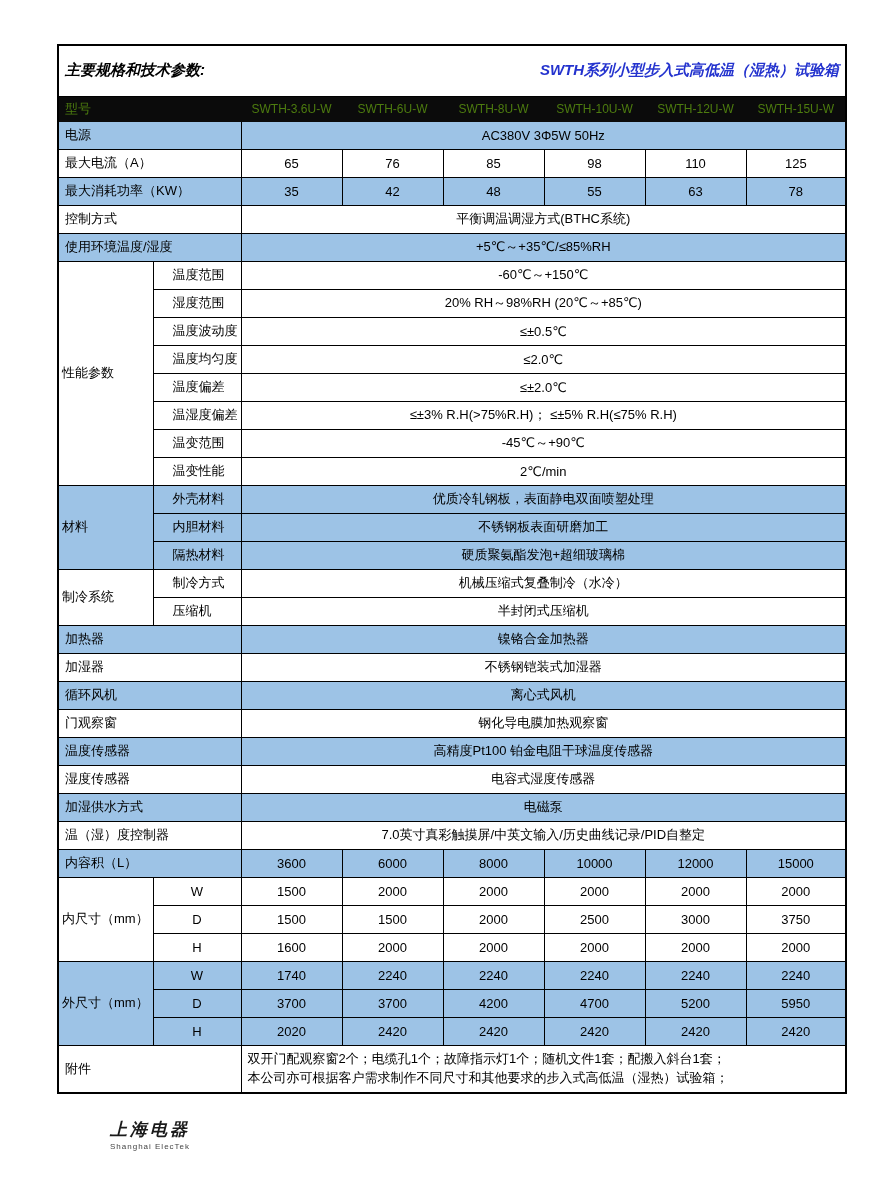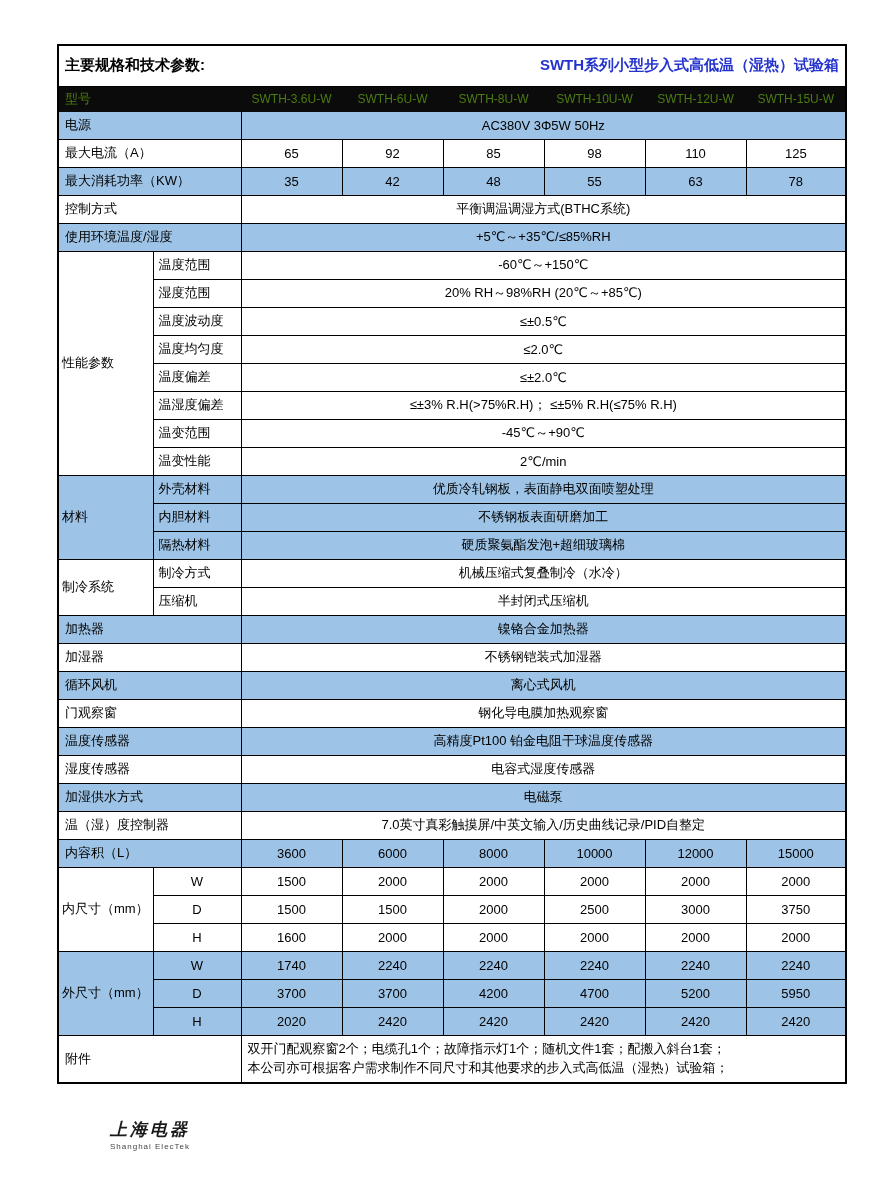--- a/index.html
+++ b/index.html
@@ -21,40 +21,40 @@
   td {
     border: 1px solid #000;
     font-size: 13px;
     text-align: center;
     vertical-align: middle;
     padding: 1px 3px;
     overflow: hidden;
     white-space: nowrap;
   }
   tr.r  { height: 28px; }
-  tr.r-title { height: 41px; }
+  tr.r-title { height: 51px; font-style: italic; }
   tr.r-model { height: 25px; }
   tr.r-acc { height: 48px; }
 
   .blue  { background: #9DC3E6; }
   .white { background: #ffffff; }
 
   td.title-cell { padding: 0 6px; }
   .title-flex { display: flex; align-items: center; justify-content: space-between; }
   .title-left  { font-size: 15px; font-weight: bold; color: #000; }
   .title-right { font-size: 15px; font-weight: bold; color: #2433CE; }
 
   tr.r-model td {
     background: #0B0B0B; color: #4d7c0f;
     font-size: 12px; border-color: #0B0B0B;
   }
   tr.r-model td.lbl { text-align: left; padding-left: 6px; font-size: 13px; }
 
   td.lbl { text-align: left; padding-left: 6px; }
-  td.sub { text-align: left; padding-left: 5px; }
+  td.sub { text-align: left; padding-left: 19px; }
   td.sub-c { text-align: center; }
   td.grp { text-align: left; }
 
   td.acc-val { text-align: left; white-space: normal; line-height: 1.45; font-size: 13px; padding-left: 6px; }
 
   .logo {
     position: absolute; left: 110px; top: 1118px;
     text-align: right;
   }
   .logo-cn {
@@ -103,21 +103,21 @@
   </tr>
 
   <tr class="r">
     <td colspan="2" class="lbl blue">电源</td>
     <td colspan="6" class="blue">AC380V   3Φ5W 50Hz</td>
   </tr>
 
   <tr class="r">
     <td colspan="2" class="lbl white">最大电流（A）</td>
     <td class="white">65</td>
-    <td class="white">92</td>
+    <td class="white">76</td>
     <td class="white">85</td>
     <td class="white">98</td>
     <td class="white">110</td>
     <td class="white">125</td>
   </tr>
 
   <tr class="r">
     <td colspan="2" class="lbl blue">最大消耗功率（KW）</td>
     <td class="blue">35</td>
     <td class="blue">42</td>

